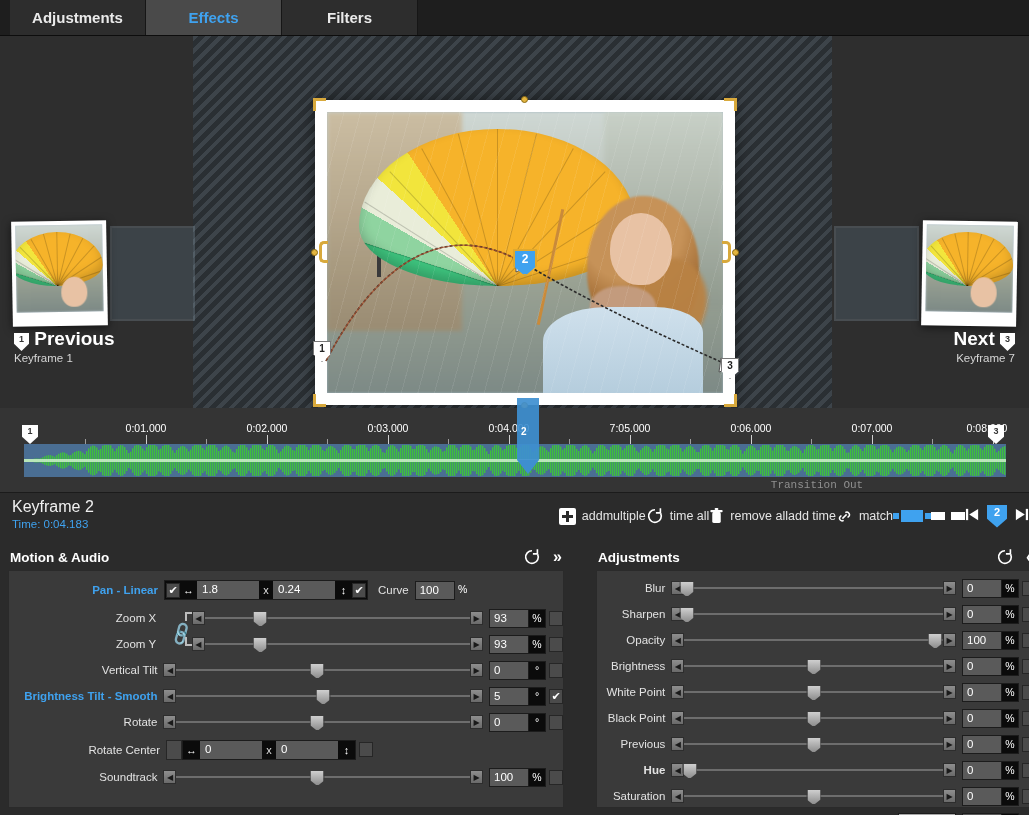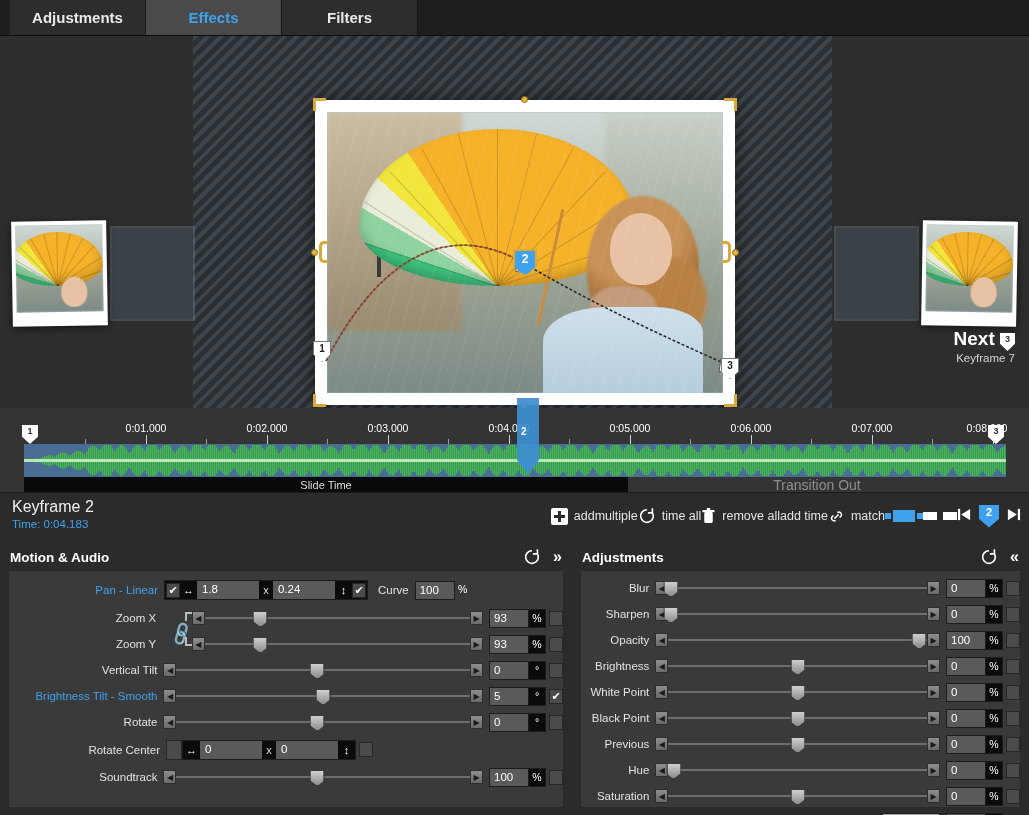--- a/index.html
+++ b/index.html
@@ -158,54 +158,54 @@
   .tick { position:absolute; bottom:0; width:1px; background:#cfcfcf; }
   .tick.major { height:9px; }
   .tick.minor { height:5px; background:#9d9d9d;}
   .tick-lbl { position:absolute; bottom:10px; font-size:10.5px; color:#fff; transform:translateX(-50%); white-space:nowrap;}
   .wave-wrap { position:absolute; left:24px; top:36px; width:982px; height:33px; background:#4a6e93; overflow:hidden;}
   .wave { position:absolute; left:0; top:0; width:100%; height:100%; }
   .bar-row { position:absolute; left:24px; top:69px; width:982px; height:16px; }
   .slide-time { position:absolute; left:0; top:0; height:16px; background:#0a0a0a; display:flex; align-items:center; justify-content:center;
                 font-size:11px; color:#dcdcdc;}
   .transition-out { position:absolute; top:0; height:16px; display:flex; align-items:center; justify-content:center;
-                font-size:14px; color:#8f8f8f;}
+                font-size:11px; color:#8f8f8f;font-family:Liberation Mono, monospace;}
   .kf-flag { position:absolute; width:16px; height:19px; background:#fff; color:#333; font-size:9px; font-weight:bold;
              text-align:center; line-height:13px;
              clip-path: polygon(0 0, 100% 0, 100% 62%, 50% 100%, 0 62%); }
   .playhead { position:absolute; width:22px; background:#3e8fd0; opacity:.92;}
   .playhead-tri { position:absolute; width:0;height:0; border-left:11px solid transparent; border-right:11px solid transparent;
                   border-top:14px solid #3e8fd0;}
 
   
   .kf-bar { position:absolute; left:0; top:492px; width:1029px; height:46px; background:#2b2b2b; border-top:1px solid #1b1b1b;}
   .kf-title { position:absolute; left:12px; top:5px; font-size:16px; color:#f0f0f0;}
   .kf-time  { position:absolute; left:12px; top:25px; font-size:11.5px; color:#3fa2ef;}
-  .kf-tools { position:absolute; right:8px; top:0; height:46px; display:flex; align-items:center; gap:0;}
+  .kf-tools { position:absolute; right:0; top:0; height:46px; display:flex; align-items:center; gap:0;}
   .tool { display:flex; align-items:center; gap:6px; font-size:12.5px; color:#e4e4e4; cursor:pointer;}
   .plus-ico { width:17px;height:17px;background:#fff;position:relative;border-radius:2px;}
   .plus-ico:before{content:'';position:absolute;left:7px;top:3px;width:3px;height:11px;background:#2b2b2b;}
   .plus-ico:after {content:'';position:absolute;left:3px;top:7px;width:11px;height:3px;background:#2b2b2b;}
   .seg-a { display:flex; align-items:center; gap:2px;}
   .seg-a i { display:block; background:#3fa2ef; }
   .seg-b i { display:block; background:#fff; }
   .navbtn { cursor:pointer; }
 
   
-  .panels { position:absolute; left:0; top:544px; width:1010px; height:271px; display:flex; gap:0;}
+  .panels { position:absolute; left:0; top:544px; width:1010px; height:271px; display:flex; gap:16px;}
   .panel { background:#2b2b2b; }
   .panel-left  { width:572px; }
   .panel-right { width:457px; }
   .panel-head { height:26px; display:flex; align-items:center; padding:0 10px; font-size:13.5px; font-weight:bold; color:#fff;}
   .panel-head .sp { flex:1; }
   .panel-body { margin:0 8px; background:#3a3a3a; border:1px solid #2a2a2a; height:238px; padding-top:6px;}
 
   .row { display:flex; align-items:center; height:22px; margin-bottom:4px; }
   .row-lbl { font-size:11.5px; color:#e2e2e2; text-align:right; padding-right:6px; }
-  .row-lbl.accent { color:#3fa2ef; }
+  .row-lbl.accent { color:#3fa2ef;font-weight:bold; }
 
   .slider { position:relative; height:15px; display:flex; align-items:center; }
   .sl-arrow {
     width:13px; height:14px; background:linear-gradient(180deg,#8e8e8e,#6a6a6a);
     border:1px solid #2d2d2d; display:flex; align-items:center; justify-content:center;
     font-size:8px; color:#1a1a1a; cursor:pointer; flex:none;
   }
   .sl-track { position:relative; flex:1; height:14px; }
   .sl-track:before { content:''; position:absolute; left:0; right:0; top:6px; height:2px; background:#6d6d6d; }
   .sl-thumb {
@@ -303,20 +303,27 @@
           <span class="umb-rib" style="transform:rotate(14.400000000000006deg)"></span>
           <span class="umb-rib" style="transform:rotate(28.799999999999997deg)"></span>
           <span class="umb-rib" style="transform:rotate(43.2deg)"></span>
           <span class="umb-rib" style="transform:rotate(57.599999999999994deg)"></span>
           <span class="umb-rib" style="transform:rotate(72deg)"></span>
         </div>
       <div class="girl-head" style="right:18%;top:60%;width:26px;height:30px"></div>
     </div>
   </div>
 
+  <div class="label-prev">
+    <div class="lbl-main">
+      <span class="kf-badge">1</span>
+      <span>Previous</span>
+    </div>
+    <div class="lbl-sub">Keyframe 1</div>
+  </div>
 
   <div class="label-next">
     <div class="lbl-main">
       <span>Next</span>
       <span class="kf-badge">3</span>
     </div>
     <div class="lbl-sub">Keyframe 7</div>
   </div>
 
   <div class="frame" style="left:315px;">
@@ -374,21 +381,21 @@
   <div class="ruler">
     <div class="tick major" style="left:122px"></div>
       <div class="tick-lbl" style="left:122px">0:01.000</div>
     <div class="tick major" style="left:243px"></div>
       <div class="tick-lbl" style="left:243px">0:02.000</div>
     <div class="tick major" style="left:364px"></div>
       <div class="tick-lbl" style="left:364px">0:03.000</div>
     <div class="tick major" style="left:485px"></div>
       <div class="tick-lbl" style="left:485px">0:04.000</div>
     <div class="tick major" style="left:606px"></div>
-      <div class="tick-lbl" style="left:606px">0:05.000</div>
+      <div class="tick-lbl" style="left:606px">7:05.000</div>
     <div class="tick major" style="left:727px"></div>
       <div class="tick-lbl" style="left:727px">0:06.000</div>
     <div class="tick major" style="left:848px"></div>
       <div class="tick-lbl" style="left:848px">0:07.000</div>
     <div class="tick major" style="left:969px"></div>
       <div class="tick-lbl" style="left:963px">0:08.000</div>
     <div class="tick minor" style="left:61px"></div>
       <div class="tick minor" style="left:182px"></div>
     <div class="tick minor" style="left:303px"></div>
       <div class="tick minor" style="left:424px"></div>
@@ -889,23 +896,20 @@
           <rect x="974" y="6.767647343482611" width="1.4" height="19.464705313034777" fill="#3fbf3f"></rect>
           <rect x="976" y="4.394491004056125" width="1.4" height="24.21101799188775" fill="#3fbf3f"></rect>
           <rect x="978" y="2.9849128879278517" width="1.4" height="27.030174224144297" fill="#3fbf3f"></rect>
           <rect x="980" y="2.144161221348199" width="1.4" height="28.711677557303602" fill="#3fbf3f"></rect>
         </g>
       <rect x="0" y="15" width="982" height="3" fill="#b8e6b8"></rect>
     </svg>
   </div>
 
   <div class="bar-row">
-    <div class="slide-time" style="left:0; width:604px;">
-      <span>Slide Time</span>
-    </div>
     <div class="transition-out" style="left:604px; width:378px;">
       <span>Transition Out</span>
     </div>
   </div>
 
   <div class="kf-flag" style="position:absolute; left:22px; top:17px;"><span>1</span></div>
   <div class="kf-flag" style="position:absolute; left:988px; top:17px;"><span>3</span></div>
 
   <div class="playhead" style="position:absolute; left:517px; top:-10px; height:62px;"></div>
   <div class="playhead-tri" style="position:absolute; left:517px; top:52px;"></div>
@@ -1252,21 +1256,21 @@
             </span>
             <span class="sl-arrow">▶</span>
           </div>
           <div class="numbox">
             <span class="numval">0</span>
             <span class="numunit">%</span>
             <span class="chk"></span>
           </div>
         </div>
         <div class="row">
-          <div class="row-lbl" style="width:78px;">Hue</div>
+          <div class="row-lbl" style="width:78px;font-weight:bold;">Hue</div>
           <div class="slider" style="width:300px;">
             <span class="sl-arrow">◀</span>
             <span class="sl-track">
               <span class="sl-thumb" style="left:2%"></span>
             </span>
             <span class="sl-arrow">▶</span>
           </div>
           <div class="numbox">
             <span class="numval">0</span>
             <span class="numunit">%</span>

